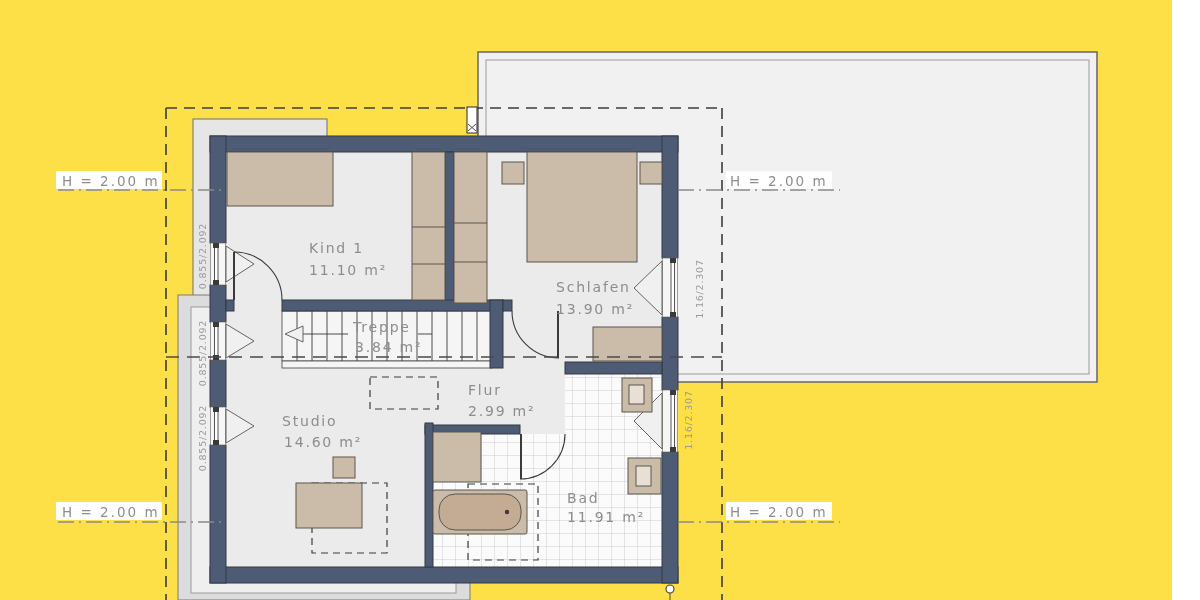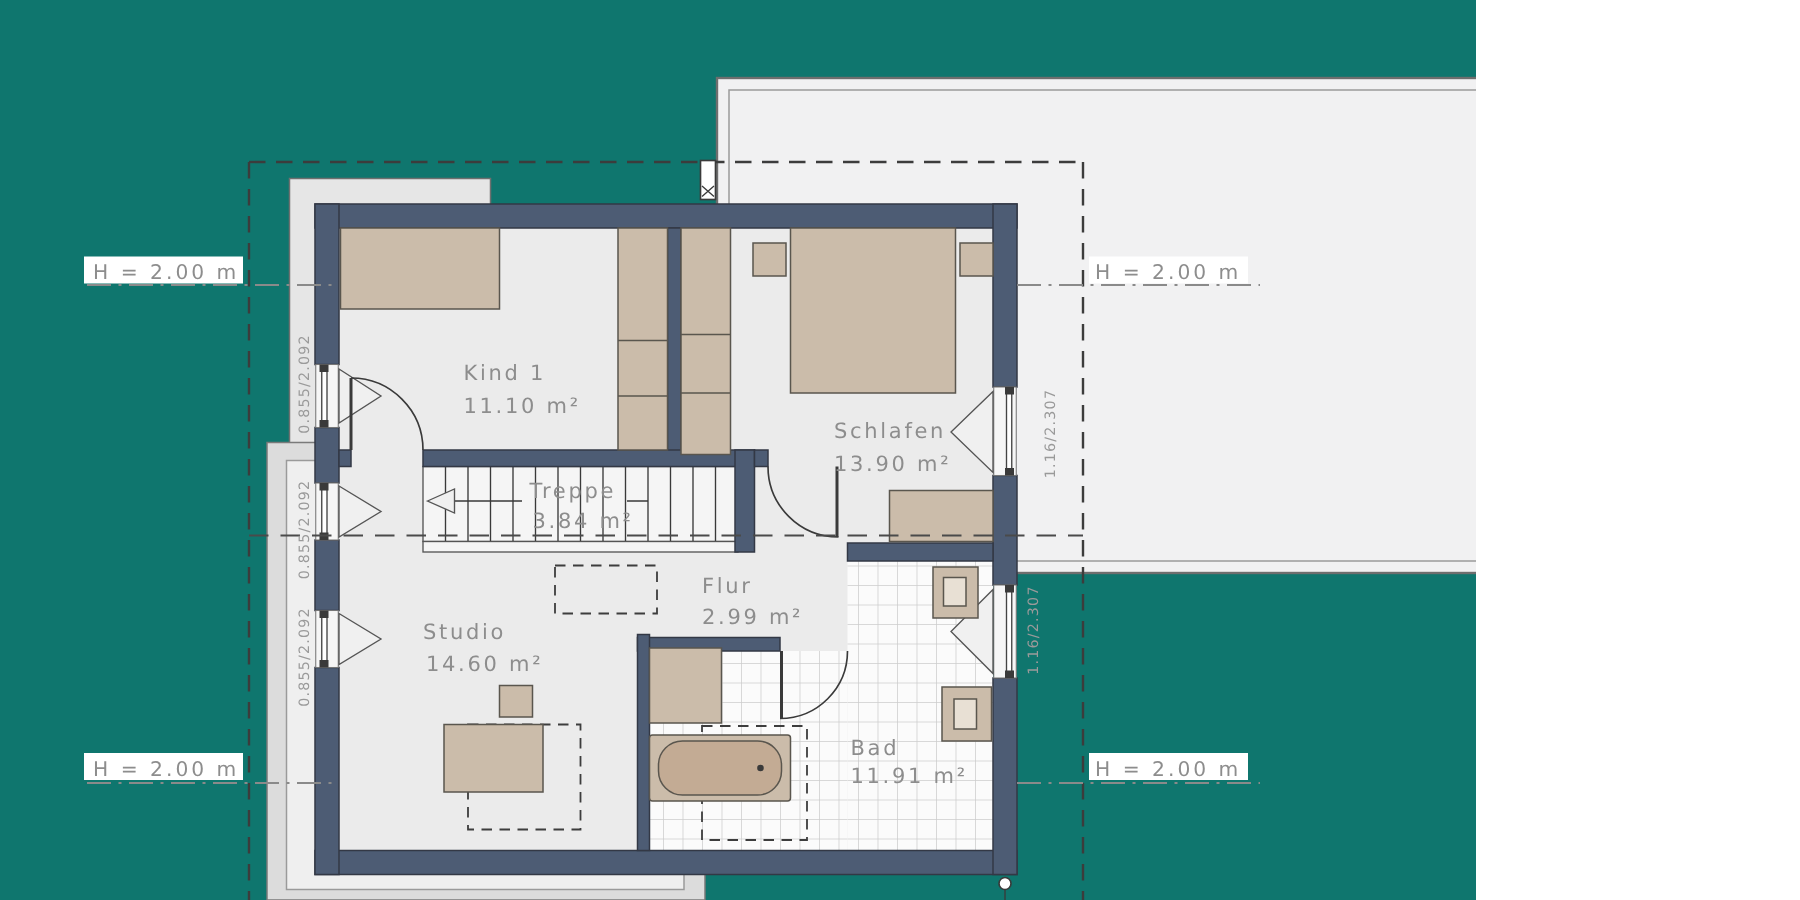--- a/index.html
+++ b/index.html
@@ -1,16 +1,16 @@
 <!DOCTYPE html>
 <html style="--wall: #4d5c74; --floor: #ebebeb; --furniture: #cbbcaa; --tub_inner: #c3ab94; --tile_bg: #fbfbfb; --tile_line: #cdcdcd; --terrace: #f1f1f2; --label_text: #8d8d8d; --dim_text: #9a9a9a;"><head>
 <meta charset="utf-8">
 <style>
   html,body{margin:0;padding:0;background:#fff;}
-  #stage{position:relative;width:984px;height:600px;background:#0f766e;overflow:hidden;}
+  #stage{position:relative;width:1172px;height:600px;background:#fde047;overflow:hidden;}
   svg{position:absolute;left:0;top:0;}
   svg text{font-family:"DejaVu Sans","Liberation Sans",sans-serif;fill:var(--label_text);}
   .room-name,.room-area{font-size:14px;letter-spacing:1.8px;}
   .h-label{font-size:13.5px;letter-spacing:2px;}
   .win-label{font-size:9.5px;letter-spacing:0.8px;fill:var(--dim_text);}
   .wall{fill:var(--wall);stroke:#333845;stroke-width:1;}
   .floor{fill:var(--floor);}
   .stairs-base{fill:#f5f5f5;stroke:#555;stroke-width:0.9;}
   .furn{fill:var(--furniture);stroke:#5a564e;stroke-width:1;}
   .furn-line{stroke:#5a564e;stroke-width:1;}

